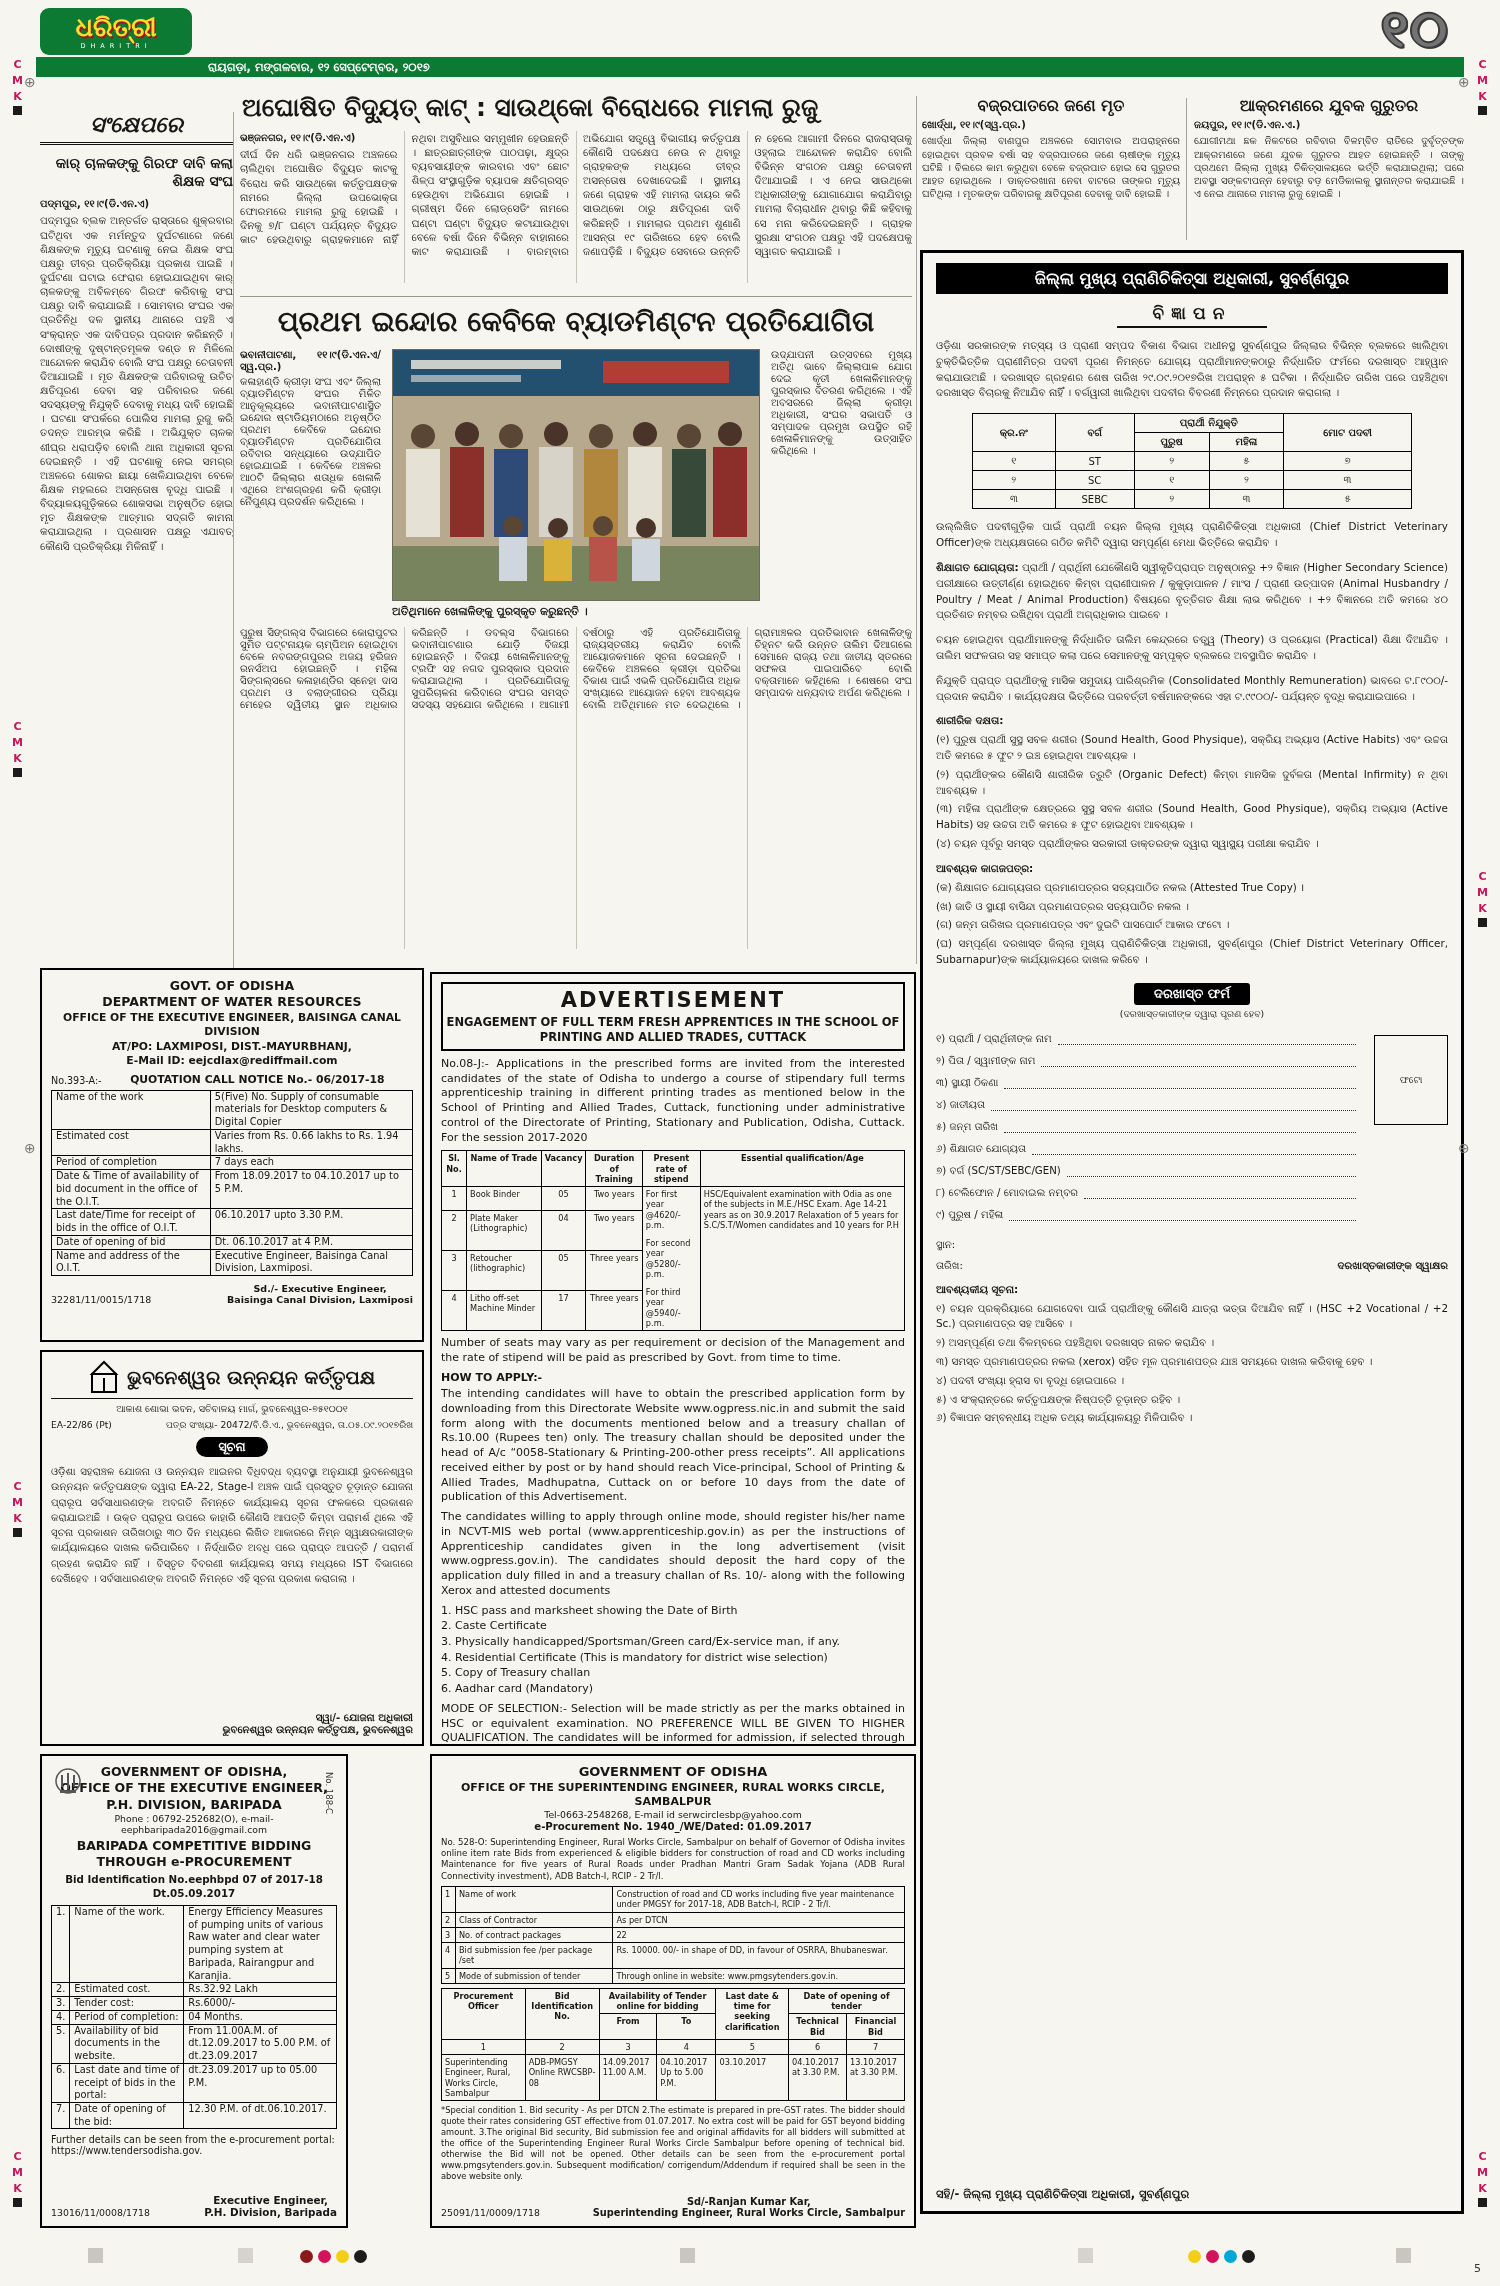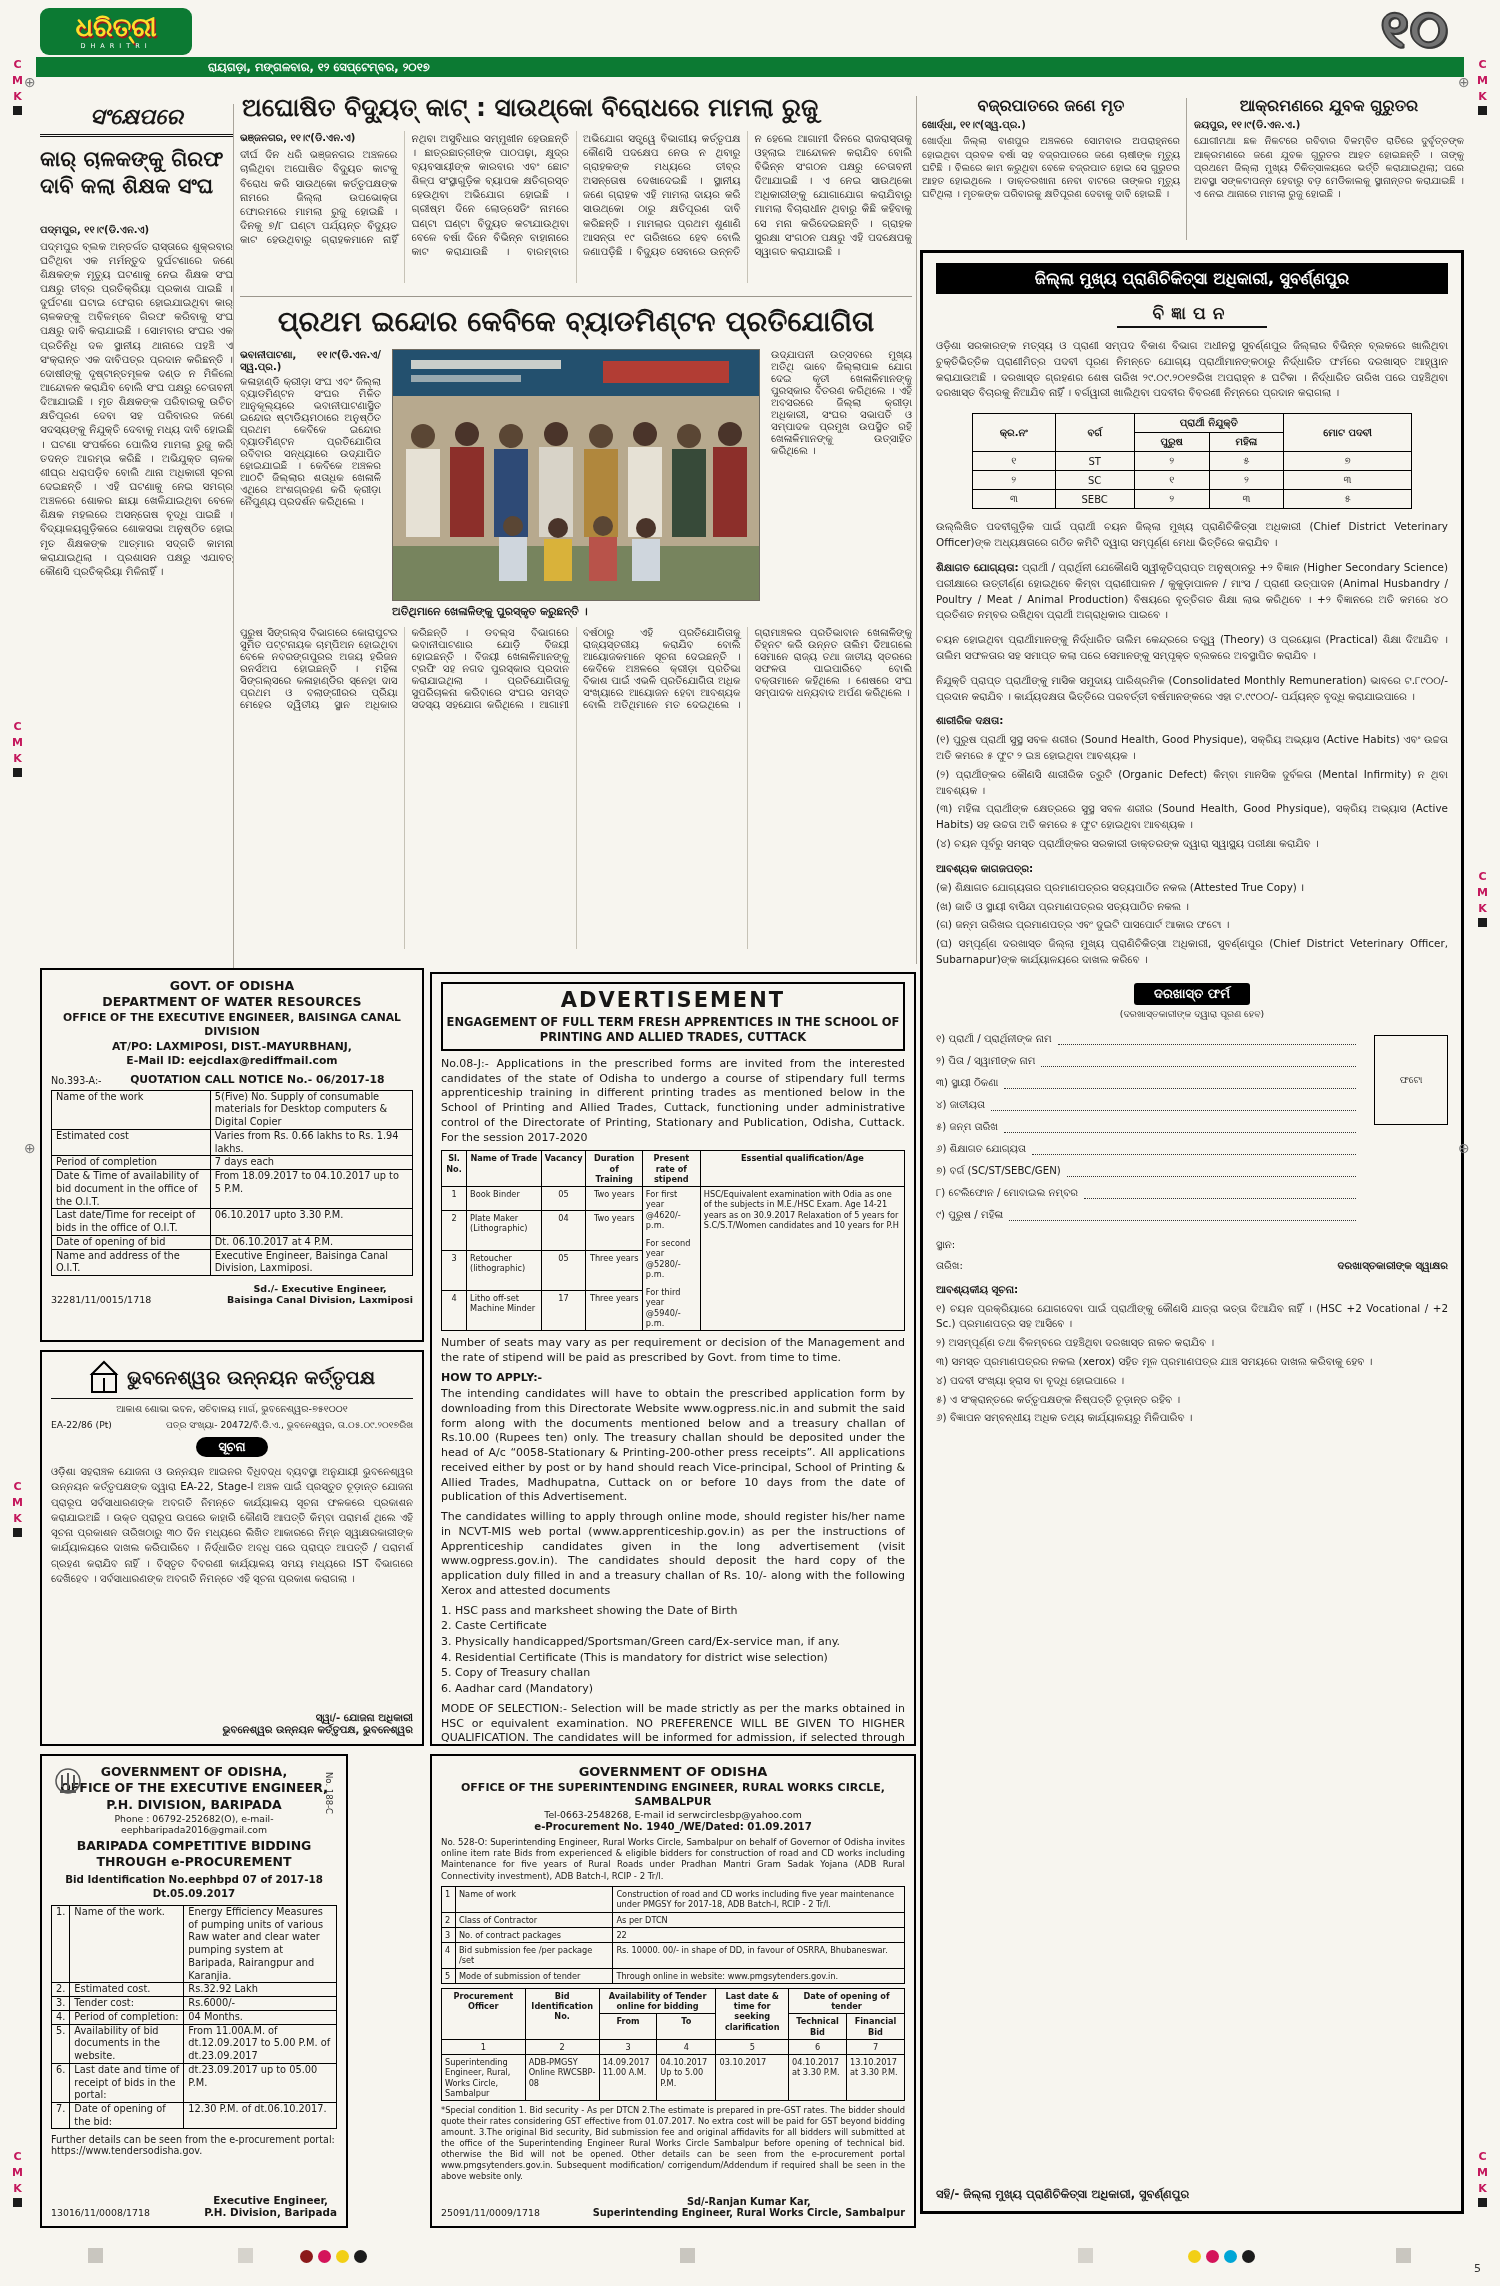--- a/index.html
+++ b/index.html
@@ -14,23 +14,23 @@
 .logo-box{position:absolute;left:40px;top:8px;width:152px;height:47px;background:#0c7a33;border-radius:9px;display:flex;flex-direction:column;align-items:center;justify-content:center;z-index:3}
 .logo-main{color:#ffdf2b;font-size:26px;font-weight:bold;line-height:1;text-shadow:1.5px 1.5px 0 #a3161f}
 .logo-sub{color:#fff;font-size:6.5px;letter-spacing:5px;margin-top:2px}
 .date-strip{position:absolute;left:36px;top:57px;width:1428px;height:20px;background:#0c7a33;color:#fff;font-size:11.5px;font-weight:bold;display:flex;align-items:center;padding-left:172px;z-index:2}
 .pagenum{position:absolute;left:1290px;top:0;width:160px;height:47px;font-size:50px;font-weight:bold;color:#737373;text-shadow:-2px 0 #3a3a3a,2px 0 #3a3a3a,0 -2px #3a3a3a,0 2px #3a3a3a,2px 2px 0 #3a3a3a;text-align:right;line-height:58px;letter-spacing:3px}
 
 .cmk{position:absolute;display:flex;flex-direction:column;align-items:center;gap:3px;font-size:11px;font-weight:bold;color:#c4175c;z-index:4}
 .cmk .sq{width:9px;height:9px;background:#1c1c1c}
 .reg{position:absolute;font-size:14px;color:#777;z-index:4}
 
-.leftcol{position:absolute;left:40px;top:104px;width:194px;height:868px;border-right:1px solid #a9a49a;overflow:hidden}
+.leftcol{position:absolute;left:40px;top:112px;width:194px;height:868px;border-right:1px solid #a9a49a;overflow:hidden}
 .sec-title{font-size:22px;font-weight:bold;font-style:italic;text-align:center;border-bottom:3px double #111;padding-bottom:5px;margin-bottom:9px}
-.leftcol h3{font-size:21px;line-height:1.3;font-weight:bold;text-align:left;margin-bottom:23px}
+.leftcol h3{font-size:14px;line-height:1.3;font-weight:bold;text-align:right;margin-bottom:8px}
 
 .power{position:absolute;left:240px;top:94px;width:672px;height:198px;overflow:hidden}
 .power h2{font-size:25px;line-height:1.15;margin:0 0 8px 2px}
 .cols4{column-count:4;column-gap:14px;column-rule:1px solid #c6c2b6;overflow:hidden}
 
 .bd{position:absolute;left:240px;top:296px;width:672px;height:666px;border-top:1px solid #9b968c;padding-top:6px;overflow:hidden}
 .bd h2{font-size:28px;text-align:center;margin:2px 0 10px}
 .bd-mid{display:flex;gap:11px}
 .bd-side{width:150px;font-size:10.2px}
 .photo-frame{width:368px;height:252px;border:1px solid #6f6a60;position:relative;overflow:hidden;background:#b7a98e}

